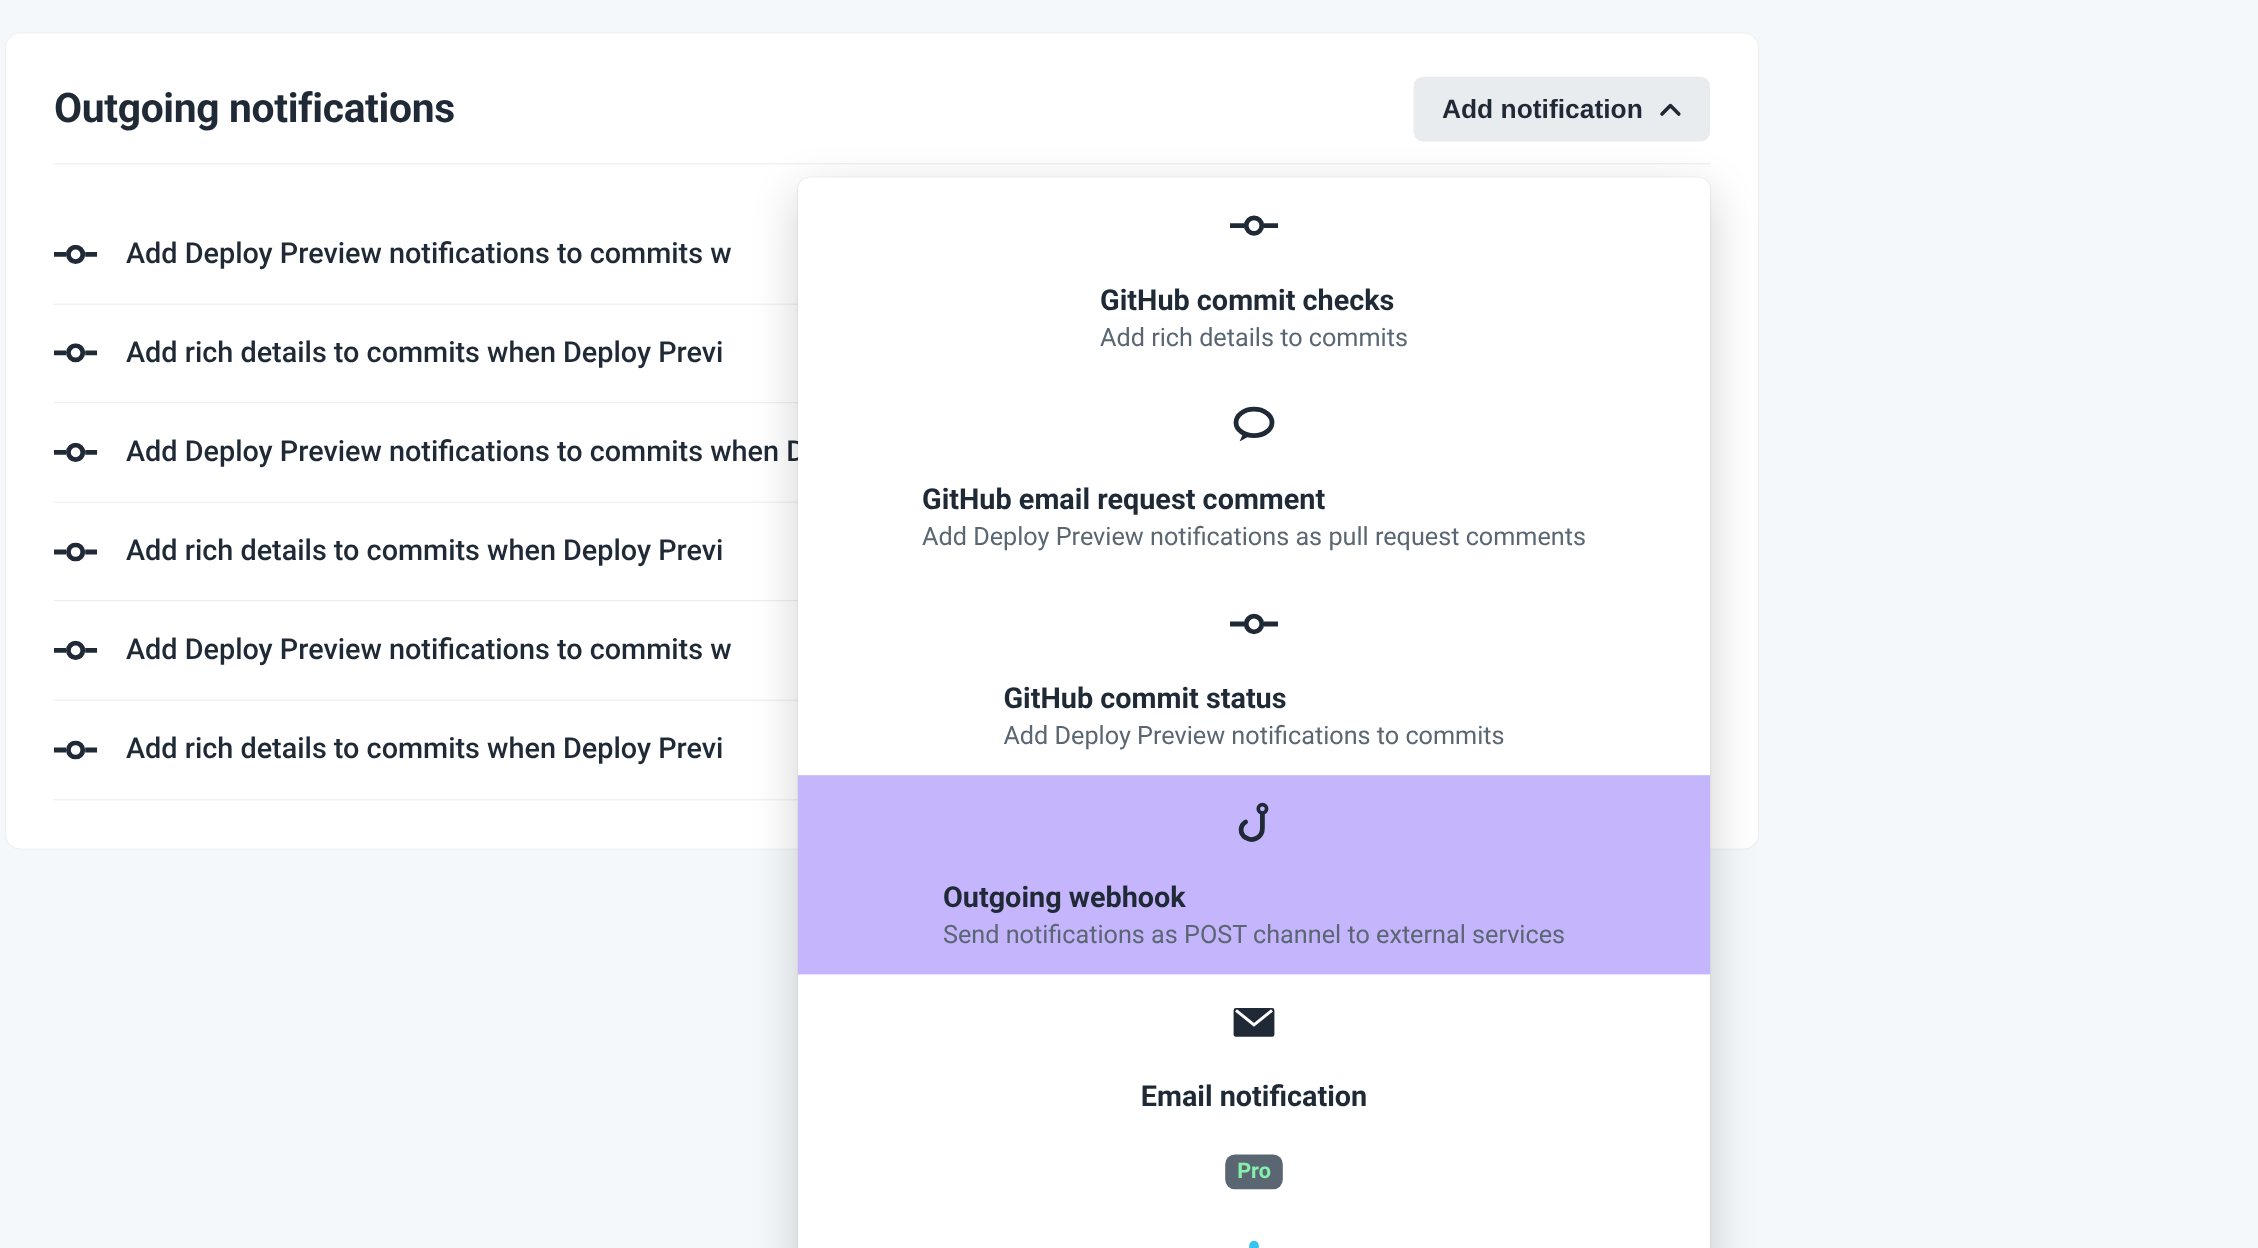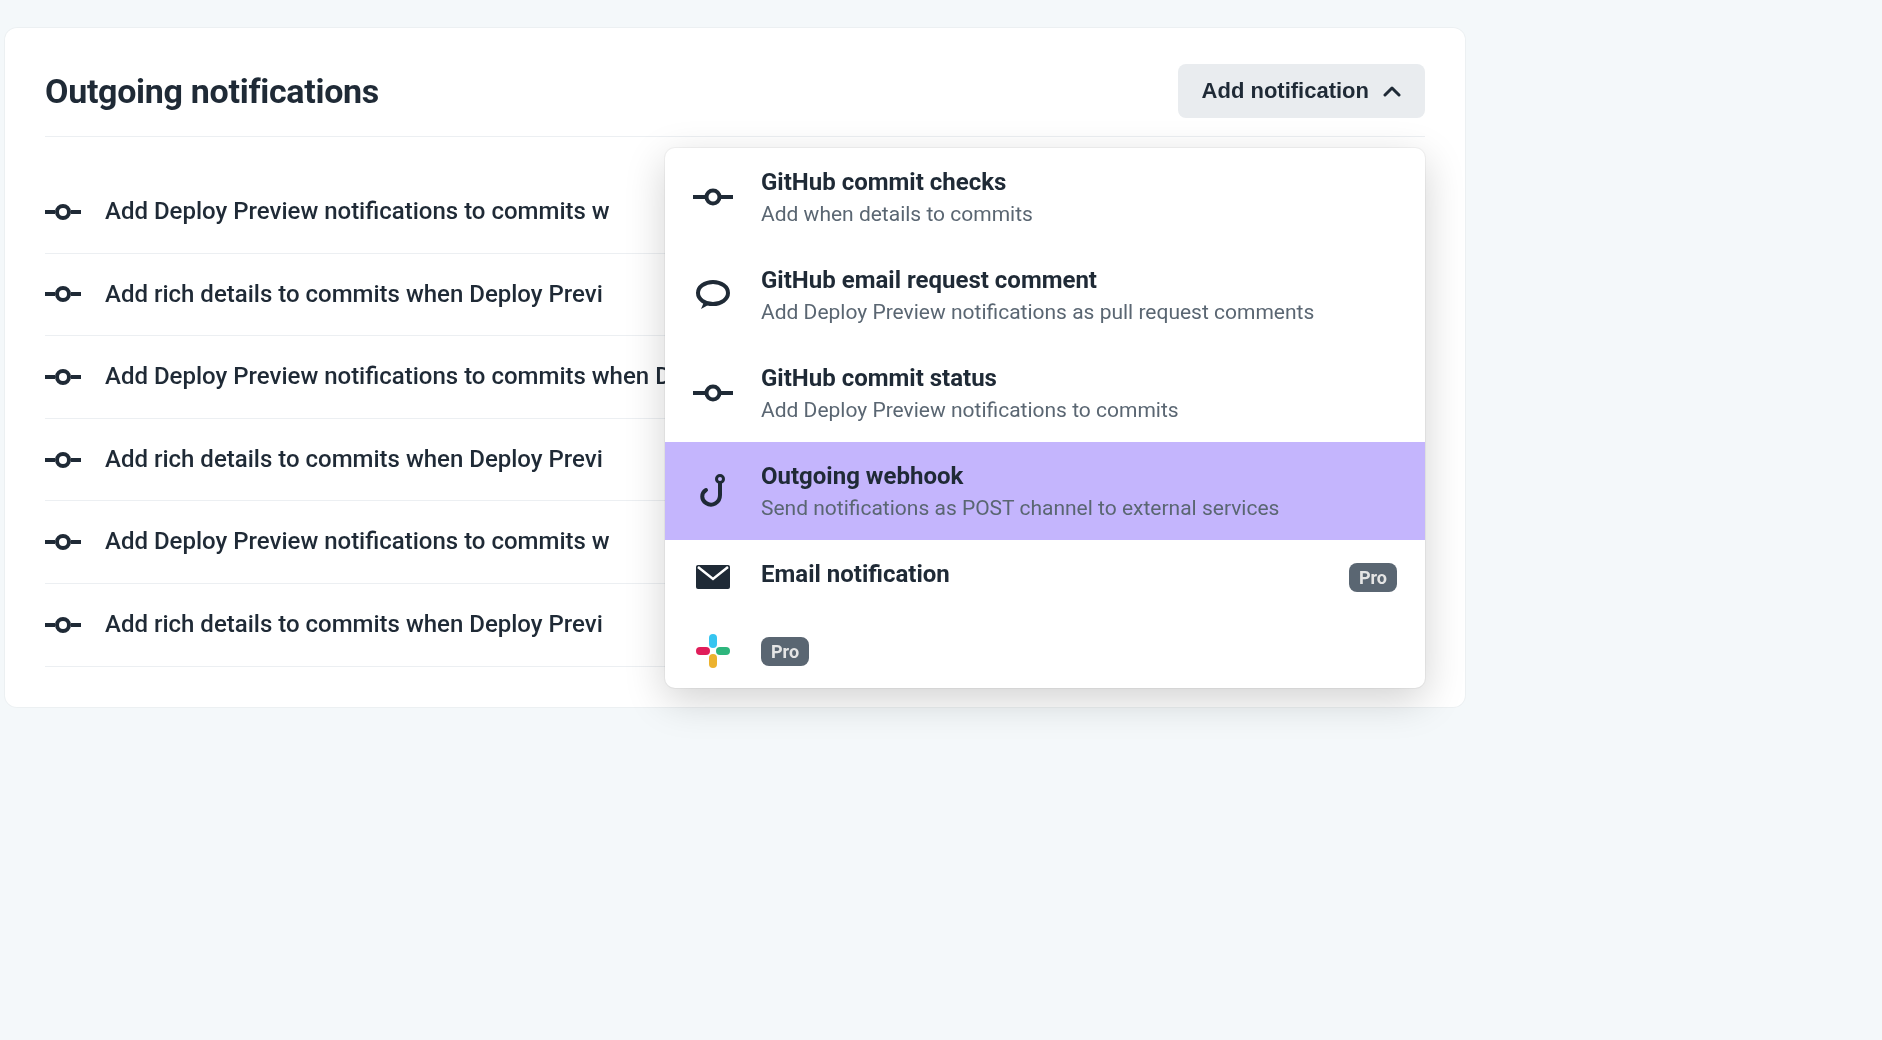--- a/index.html
+++ b/index.html
@@ -85,20 +85,21 @@
     box-shadow: 0 12px 40px rgba(0,0,0,0.18), 0 0 0 1px rgba(0,0,0,0.04);
     overflow: hidden;
     z-index: 10;
   }
   .dd-item {
     display: flex;
     align-items: center;
     gap: 28px;
     padding: 20px 28px;
     cursor: pointer;
+    flex-direction: column;
   }
   .dd-item.highlight {
     background: #c4b5fd;
   }
   .dd-icon {
     width: 40px;
     flex: 0 0 40px;
     display: flex;
     align-items: center;
     justify-content: center;
@@ -110,21 +111,21 @@
     color: #1f2a36;
     margin-bottom: 6px;
   }
   .dd-desc {
     font-size: 21px;
     color: #5a6672;
     font-weight: 400;
   }
   .badge {
     background: #5a6672;
-    color: #e5e5e5;
+    color: #86efac;
     font-size: 18px;
     font-weight: 700;
     padding: 4px 10px;
     border-radius: 8px;
   }
   
   .slack { position: relative; width: 34px; height: 34px; }
   .slack span { position: absolute; border-radius: 4px; }
   .s-t { width: 8px; height: 14px; background:#36c5f0; left:13px; top:0; border-radius:4px; }
   .s-r { width: 14px; height: 8px; background:#2eb67d; right:0; top:13px; border-radius:4px; }
@@ -217,21 +218,21 @@
       <div class="dd-item">
         <span class="dd-icon">
           <svg width="40" height="18" viewBox="0 0 40 18">
               <line x1="0" y1="9" x2="12" y2="9" stroke="#1f2a36" stroke-width="4"></line>
               <circle cx="20" cy="9" r="6.5" fill="none" stroke="#1f2a36" stroke-width="4"></circle>
               <line x1="28" y1="9" x2="40" y2="9" stroke="#1f2a36" stroke-width="4"></line>
             </svg>
         </span>
         <div class="dd-text">
           <div class="dd-title">GitHub commit checks</div>
-          <div class="dd-desc">Add when details to commits</div>
+          <div class="dd-desc">Add rich details to commits</div>
         </div>
       </div>
 
       <div class="dd-item">
         <span class="dd-icon">
           <svg width="36" height="32" viewBox="0 0 36 32">
               <ellipse cx="18" cy="14" rx="15" ry="11" fill="none" stroke="#1f2a36" stroke-width="4"></ellipse>
               <path d="M9 23 L6 30 L15 25" fill="#1f2a36"></path>
             </svg>
         </span>

